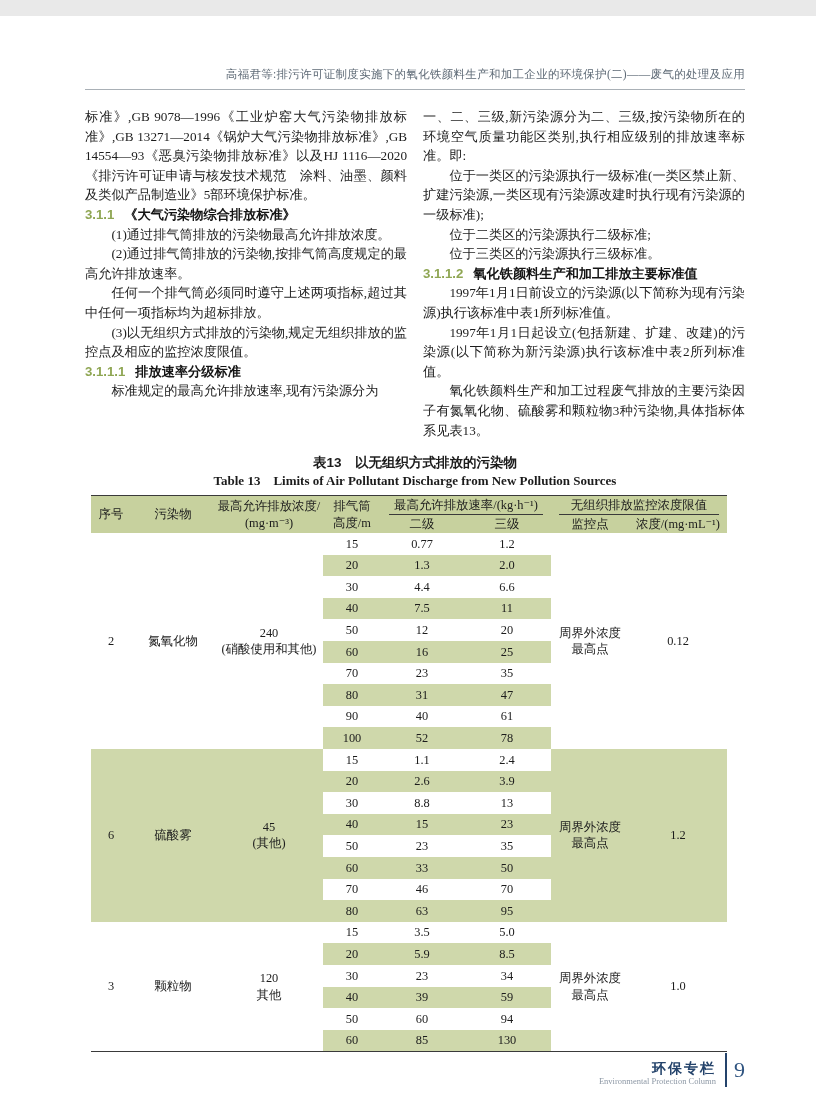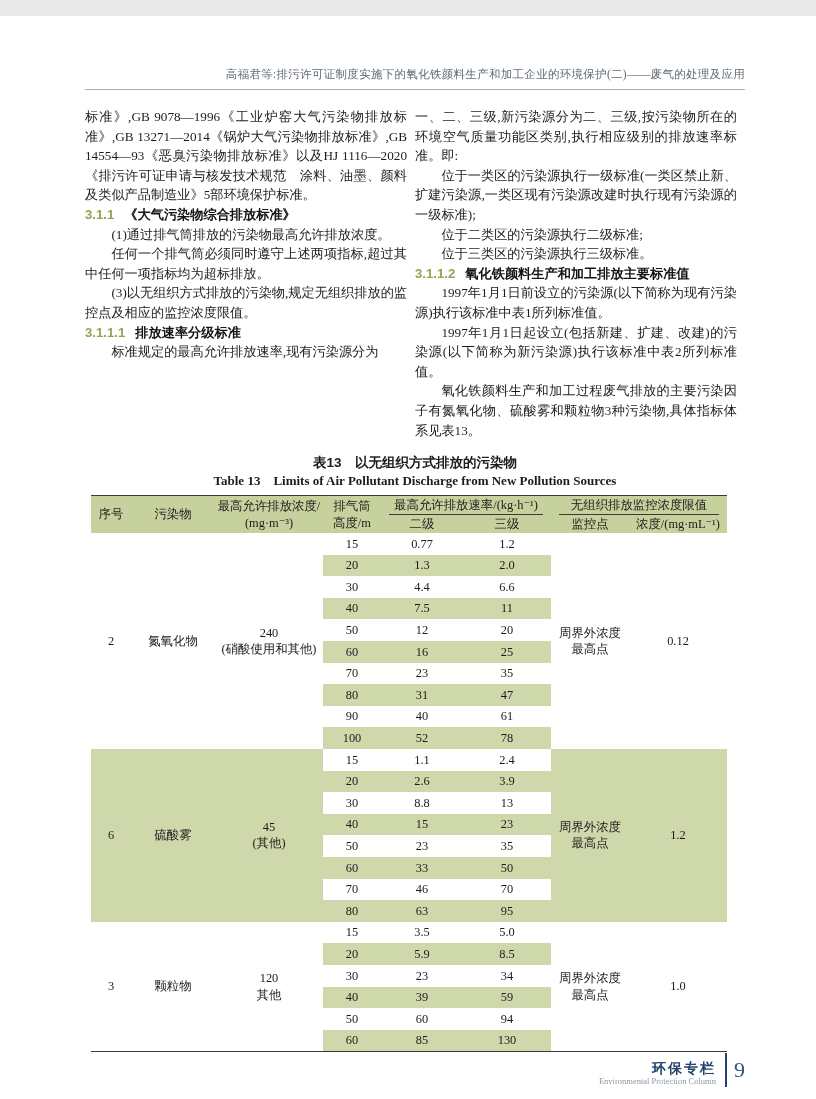--- a/index.html
+++ b/index.html
@@ -34,20 +34,21 @@
   }
   .head-rule{
     border:none;border-top:1px solid var(--rule-gray);
     margin:7px 0 0 0;
   }
   
   .body-cols{
     display:flex;
     gap:8px;
     margin-top:17px;
+    justify-content:space-between;
   }
   .col{
     width:322px;
     font-size:13.2px;
     line-height:19.6px;
     text-align:justify;
   }
   .para{text-indent:2em;}
   .para.noindent{text-indent:0;}
   .heading{
@@ -144,20 +145,21 @@
 <div class="page">
 
   <div class="running-head">高福君等:排污许可证制度实施下的氧化铁颜料生产和加工企业的环境保护(二)——废气的处理及应用</div>
   <hr class="head-rule">
 
   <div class="body-cols">
     <div class="col" id="col-left">
         <div class="para noindent">标准》,GB 9078—1996《工业炉窑大气污染物排放标准》,GB 13271—2014《锅炉大气污染物排放标准》,GB 14554—93《恶臭污染物排放标准》以及HJ 1116—2020《排污许可证申请与核发技术规范　涂料、油墨、颜料及类似产品制造业》5部环境保护标准。</div>
         <div class="heading"><span class="sec-num">3.1.1</span><span class="sec-title">《大气污染物综合排放标准》</span></div>
         <div class="para">(1)通过排气筒排放的污染物最高允许排放浓度。</div>
+        <div class="para">(2)通过排气筒排放的污染物,按排气筒高度规定的最高允许排放速率。</div>
         <div class="para">任何一个排气筒必须同时遵守上述两项指标,超过其中任何一项指标均为超标排放。</div>
         <div class="para">(3)以无组织方式排放的污染物,规定无组织排放的监控点及相应的监控浓度限值。</div>
         <div class="heading"><span class="sec-num">3.1.1.1</span><span class="sec-title">排放速率分级标准</span></div>
         <div class="para">标准规定的最高允许排放速率,现有污染源分为</div>
       </div>
     <div class="col" id="col-right">
         <div class="para noindent">一、二、三级,新污染源分为二、三级,按污染物所在的环境空气质量功能区类别,执行相应级别的排放速率标准。即:</div>
         <div class="para">位于一类区的污染源执行一级标准(一类区禁止新、扩建污染源,一类区现有污染源改建时执行现有污染源的一级标准);</div>
         <div class="para">位于二类区的污染源执行二级标准;</div>
         <div class="para">位于三类区的污染源执行三级标准。</div>

